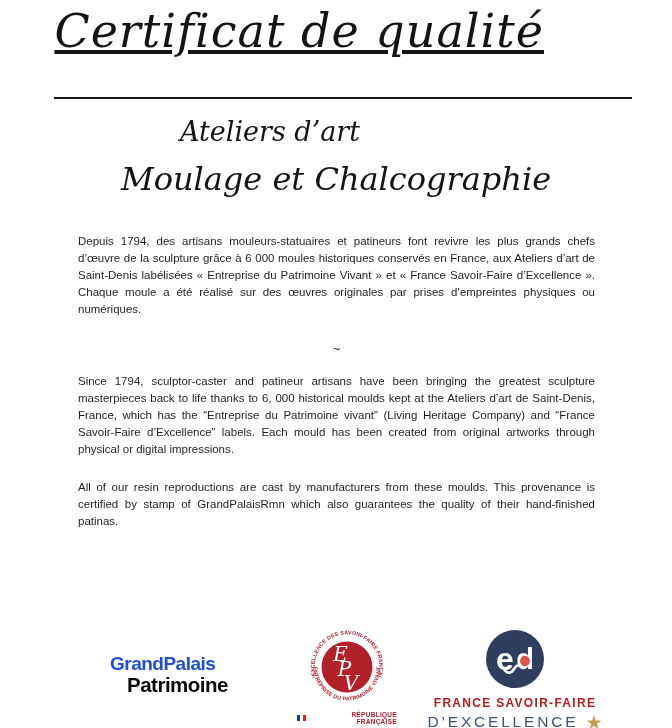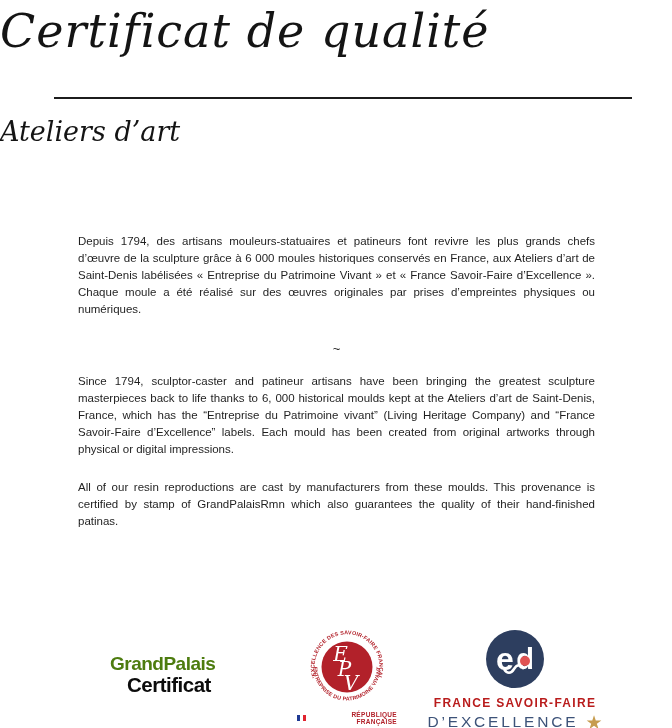--- a/index.html
+++ b/index.html
@@ -7,33 +7,35 @@
     position:relative;
     width:672px;height:728px;
     background:#ffffff;
     overflow:hidden;
     font-family:"Liberation Sans",sans-serif;
     color:#1f1f1f;
   }
   
   .title{
     position:absolute;top:4px;left:0;width:544px;
-    text-align:left;
+    text-align:right;
     font-family:"DejaVu Serif",serif;
     font-style:italic;
     font-size:46px;
     letter-spacing:1px;
     color:#141414;
+    text-decoration:underline;
   }
   .rule{
     position:absolute;top:97px;left:54px;width:578px;
     border-top:2.5px solid #1c1c1c;
   }
   .subtitle1{
     position:absolute;top:116px;left:0;width:540px;
+    text-align:center;
     font-family:"DejaVu Serif",serif;font-style:italic;
     font-size:27px;color:#141414;
   }
   .subtitle2{
     position:absolute;top:160px;left:0;width:672px;
     text-align:center;
     font-family:"DejaVu Serif",serif;font-style:italic;
     font-size:32px;color:#141414;
   }
   
@@ -50,21 +52,21 @@
     font-size:13px;
     margin:6px 0 16px 0;
     font-style:normal;
   }
   
   .logos{position:absolute;top:628px;left:0;width:672px;height:100px;}
   .gp-logo{
     position:absolute;left:110px;top:26px;
     font-weight:bold;letter-spacing:-0.5px;line-height:1;
   }
-  .gp-line1{font-size:19px;color:#4d7c0f;}
+  .gp-line1{font-size:19px;color:#1d4ed8;}
   .gp-line2{font-size:20.5px;color:#0c0c0c;margin-left:17px;margin-top:2px;}
   .epv-logo{position:absolute;left:297px;top:2px;width:100px;text-align:right;}
   .epv-caption{
     margin-top:1px;
     font-size:6.5px;font-weight:bold;color:#b2212a;
     letter-spacing:0.3px;
     display:flex;align-items:center;justify-content:center;gap:3px;
   }
   .flag{display:inline-flex;height:6px;}
   .flag span{display:inline-block;width:3px;height:6px;}
@@ -84,33 +86,34 @@
 </head>
 <body>
 
 <div class="page">
 
   <div class="title">Certificat de qualité</div>
 
   <div class="rule"></div>
 
   <div class="subtitle1">Ateliers d’art</div>
+  <div class="subtitle2">Moulage et Chalcographie</div>
 
   <div class="bodytext">
     <p class="fr">Depuis 1794, des artisans mouleurs-statuaires et patineurs font revivre les plus grands chefs d’œuvre de la sculpture grâce à 6 000 moules historiques conservés en France, aux Ateliers d’art de Saint-Denis labélisées « Entreprise du Patrimoine Vivant » et « France Savoir-Faire d’Excellence ». Chaque moule a été réalisé sur des œuvres originales par prises d’empreintes physiques ou numériques.</p>
     <div class="sep">~</div>
     <p class="en">Since 1794, sculptor-caster and patineur artisans have been bringing the greatest sculpture masterpieces back to life thanks to 6, 000 historical moulds kept at the Ateliers d’art de Saint-Denis, France, which has the “Entreprise du Patrimoine vivant” (Living Heritage Company) and “France Savoir-Faire d’Excellence” labels. Each mould has been created from original artworks through physical or digital impressions.</p>
     <p class="en">All of our resin reproductions are cast by manufacturers from these moulds. This provenance is certified by stamp of GrandPalaisRmn which also guarantees the quality of their hand-finished patinas.</p>
   </div>
 
   <div class="logos">
 
     <div class="gp-logo">
       <div class="gp-line1">GrandPalais</div>
-      <div class="gp-line2">Certificat</div>
+      <div class="gp-line2">Patrimoine</div>
     </div>
 
     <div class="epv-logo">
       <svg width="100" height="76" viewBox="0 0 100 76">
         <defs>
           <path id="epvTop" d="M 19.5 48 A 32.5 32.5 0 1 1 80.5 48" fill="none"></path>
           <path id="epvBottom" d="M 16.5 37 A 33.5 33.5 0 0 0 83.5 37" fill="none"></path>
         </defs>
         <circle cx="50" cy="37" r="25.5" fill="#b2212a"></circle>
         <text font-family="DejaVu Serif, serif" font-style="italic" fill="#ffffff" text-anchor="middle">

